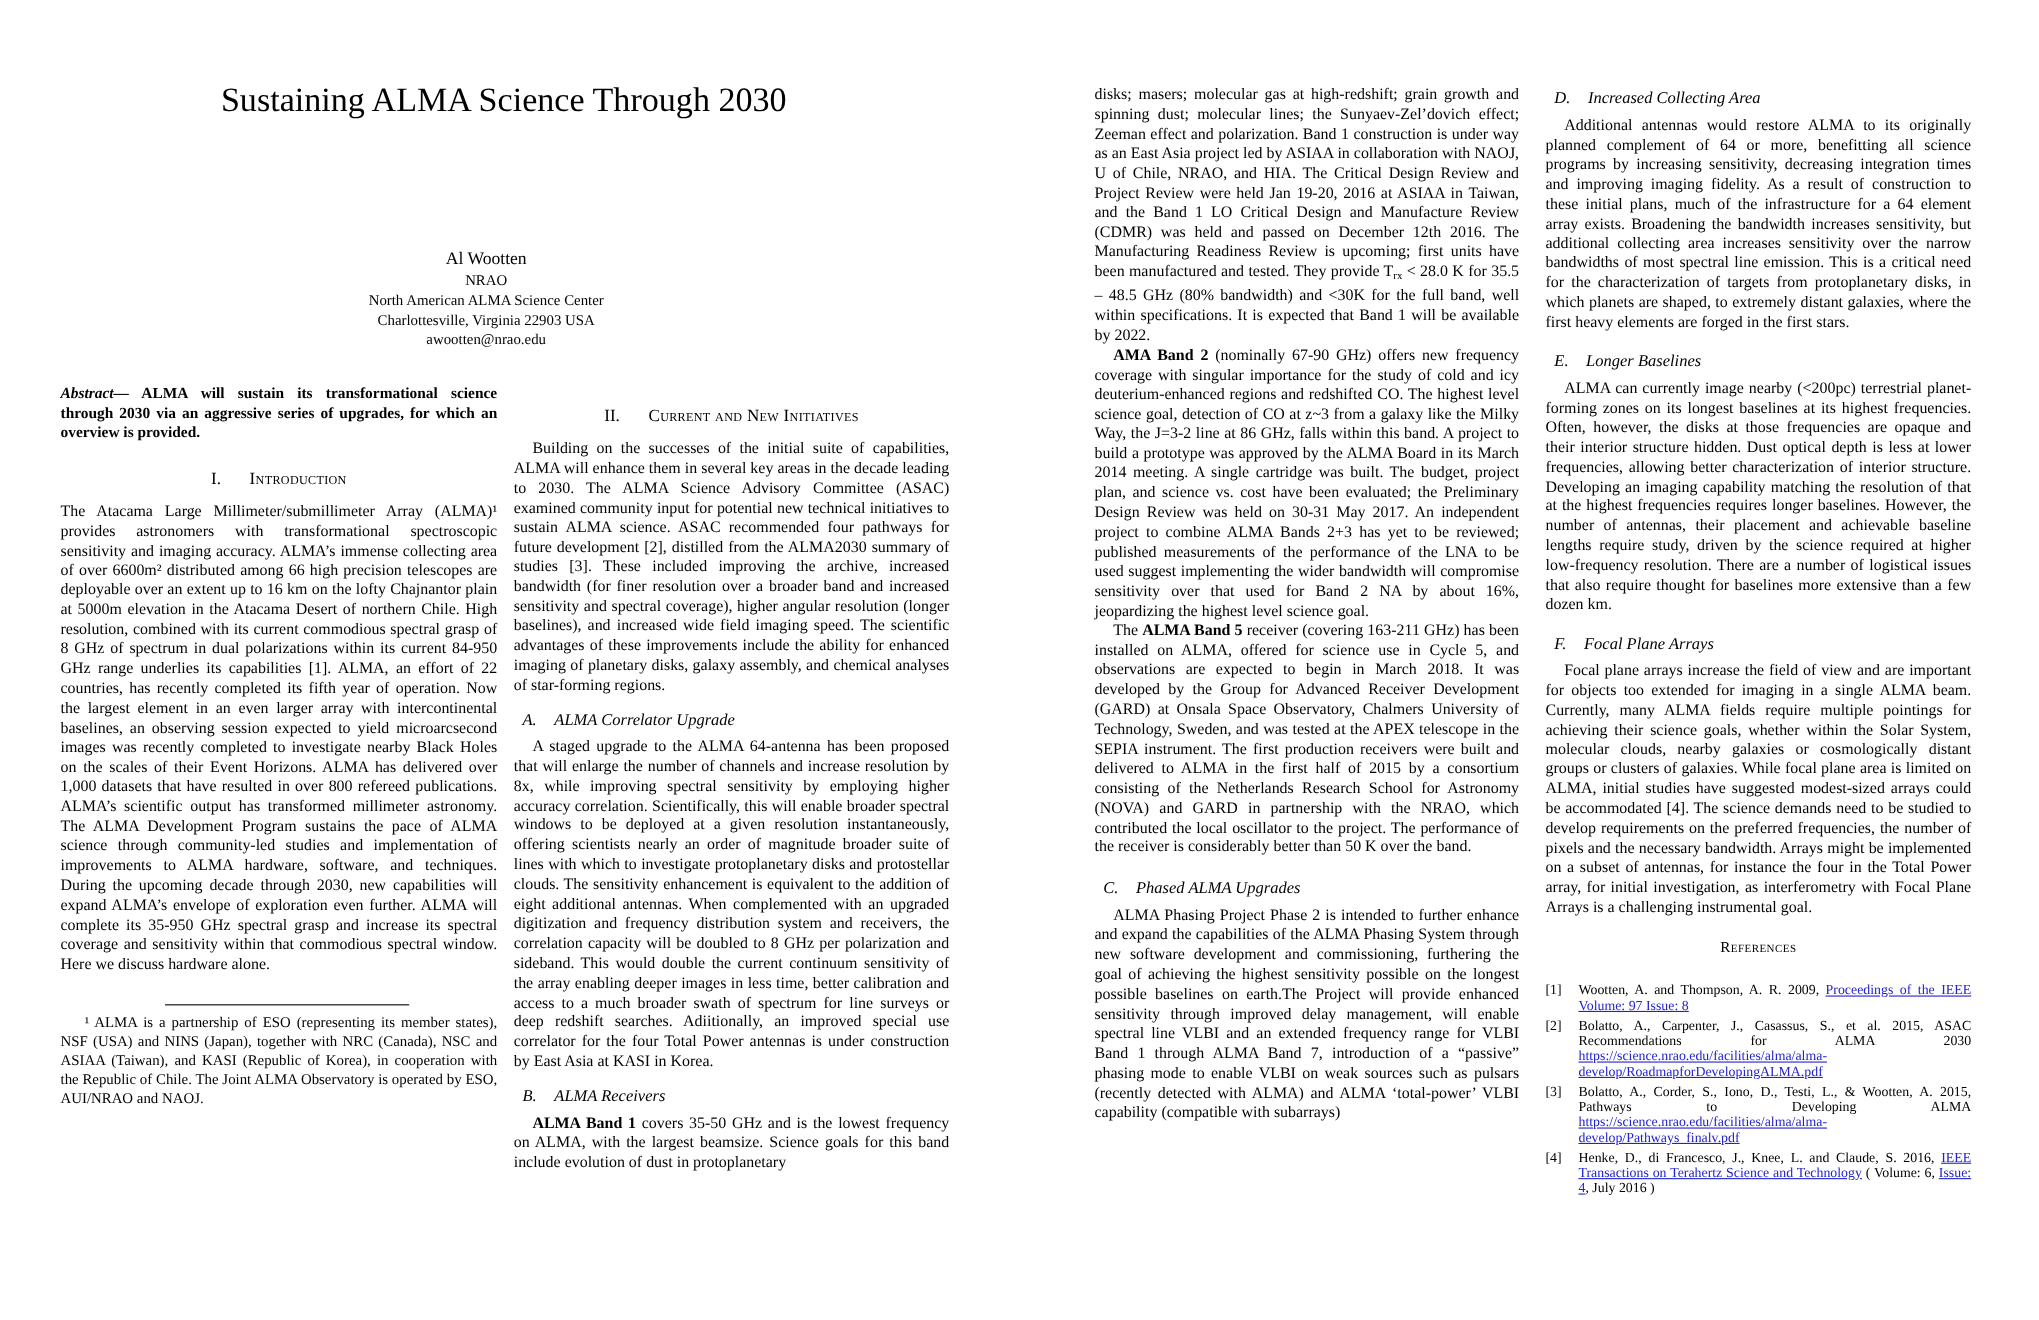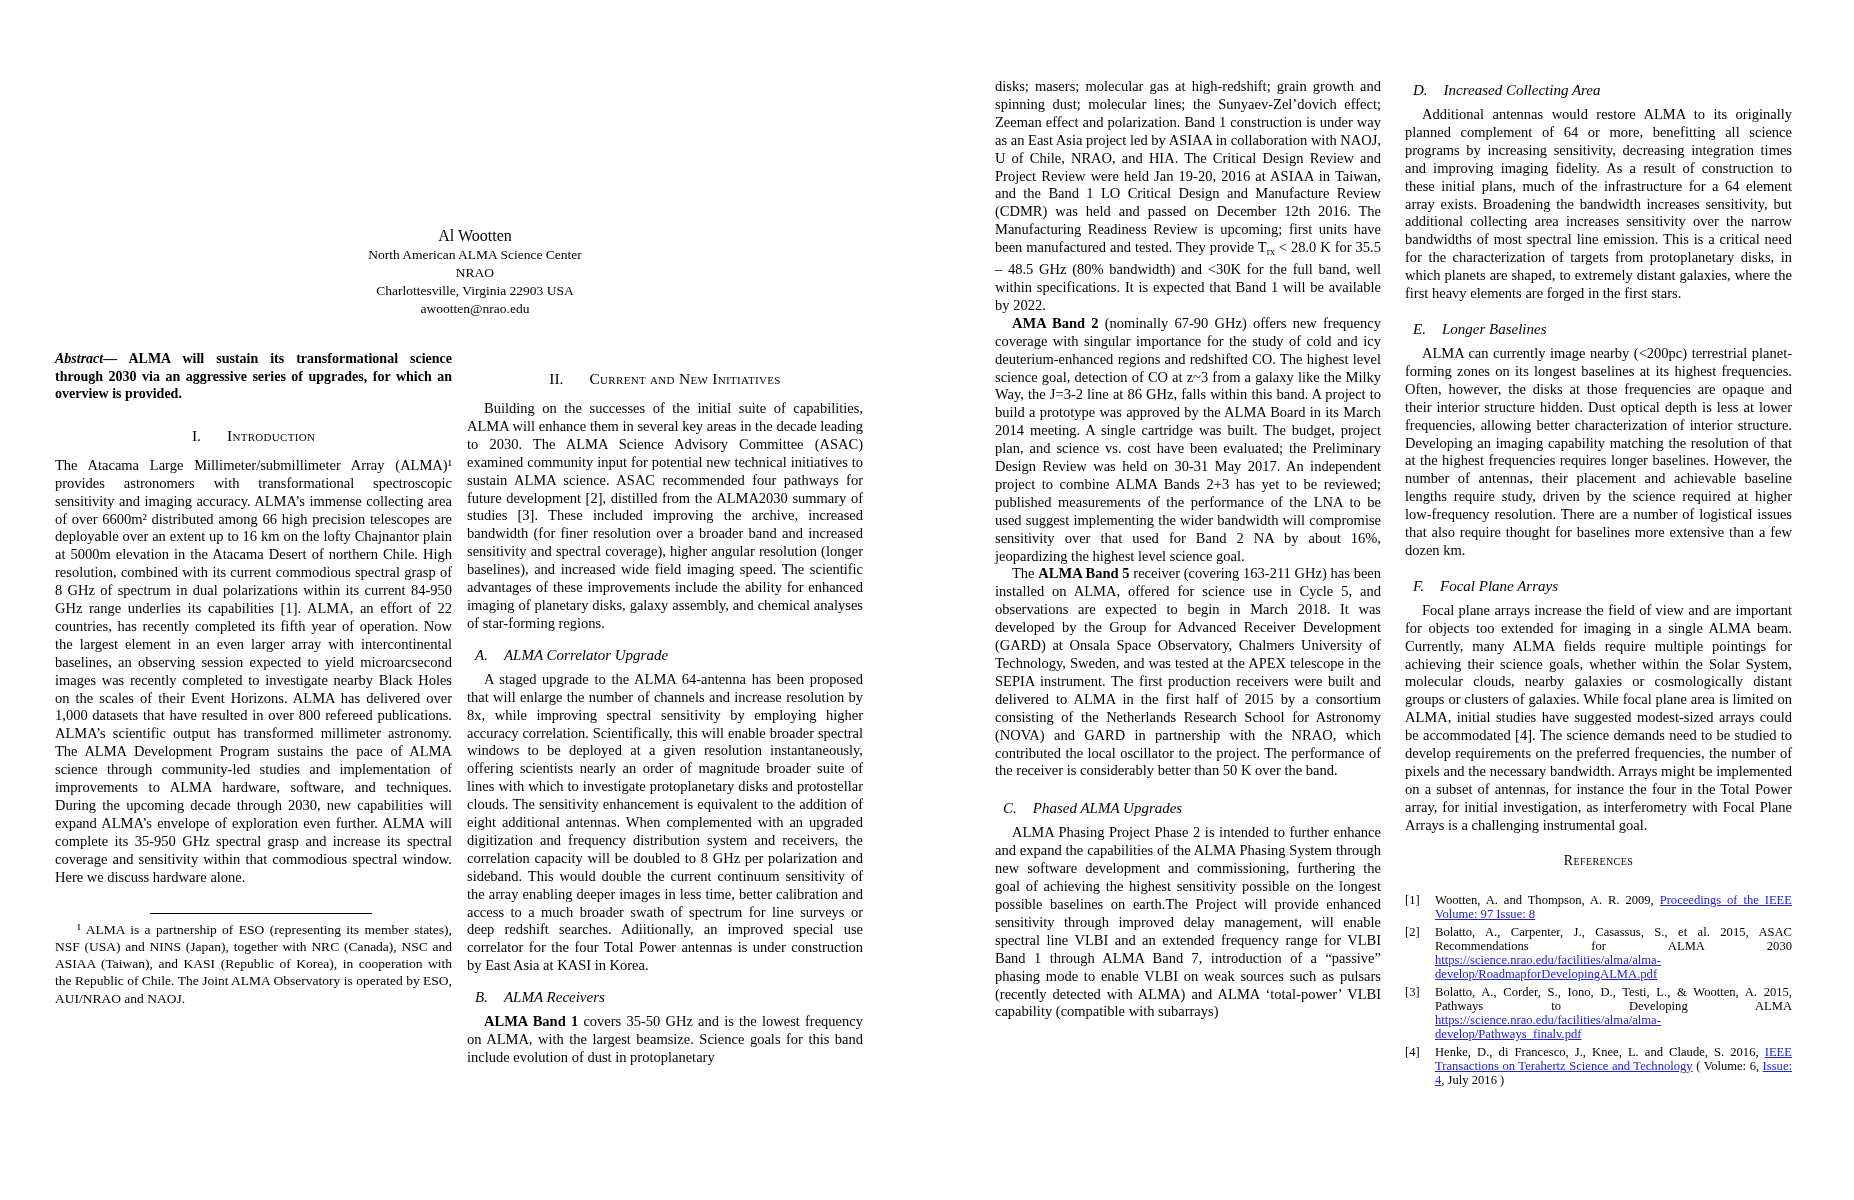--- a/index.html
+++ b/index.html
@@ -4,21 +4,21 @@
 <style>
   html,body{margin:0;padding:0;}
   body{
     width:1854px;height:1200px;position:relative;overflow:hidden;
     background:#ffffff;color:#000000;
     font-family:"Liberation Serif","DejaVu Serif",serif;
   }
   .abs{position:absolute;}
   #title-block{left:55px;top:66px;width:806px;text-align:center;}
   .title-line{font-size:31px;line-height:49px;font-weight:normal;margin:0;}
-  #author-block{left:72px;top:226px;width:806px;text-align:center;}
+  #author-block{left:39px;top:226px;width:806px;text-align:center;}
   .author-name{font-size:16px;line-height:20px;}
   .author-line{font-size:13.5px;line-height:18px;}
   #col-l1{left:55px;top:350px;width:397px;}
   #col-l2{left:467px;top:352px;width:396px;}
   #col-r1{left:995px;top:78px;width:386px;}
   #col-r2{left:1405px;top:78px;width:387px;}
   p{margin:0;}
   .body-text{font-size:14.5px;line-height:17.9px;text-align:justify;}
   .indent{text-indent:17px;}
   .abstract{font-size:14px;line-height:17.6px;text-align:justify;font-weight:bold;}
@@ -39,26 +39,27 @@
   .ref-num{width:30px;flex:none;}
   .ref-text{flex:1;text-align:justify;}
   .run-b{font-weight:bold;}
   .run-sub{font-size:68%;vertical-align:-3px;}
   .run-link{color:#2222CE;text-decoration:underline;}
 </style>
 </head>
 <body>
 
 <div class="abs" id="title-block">
+  <p class="title-line">Sustaining ALMA Science Through 2030</p>
 </div>
 
 <div class="abs" id="author-block">
   <div class="author-name">Al Wootten</div>
+  <div class="author-line">NRAO</div>
   <div class="author-line">North American ALMA Science Center</div>
-  <div class="author-line">NRAO</div>
   <div class="author-line">Charlottesville, Virginia 22903 USA</div>
   <div class="author-line">awootten@nrao.edu</div>
 </div>
 
 <div class="abs" id="col-l1">
   <p class="abstract"><span class="abstract-label">Abstract—</span><span> ALMA will sustain its transformational science through 2030 via an aggressive series of upgrades, for which an overview is provided.</span></p>
 
   <div class="sec-heading">
     <span class="sec-num">I.</span><span class="sec-title">Introduction</span>
   </div>

